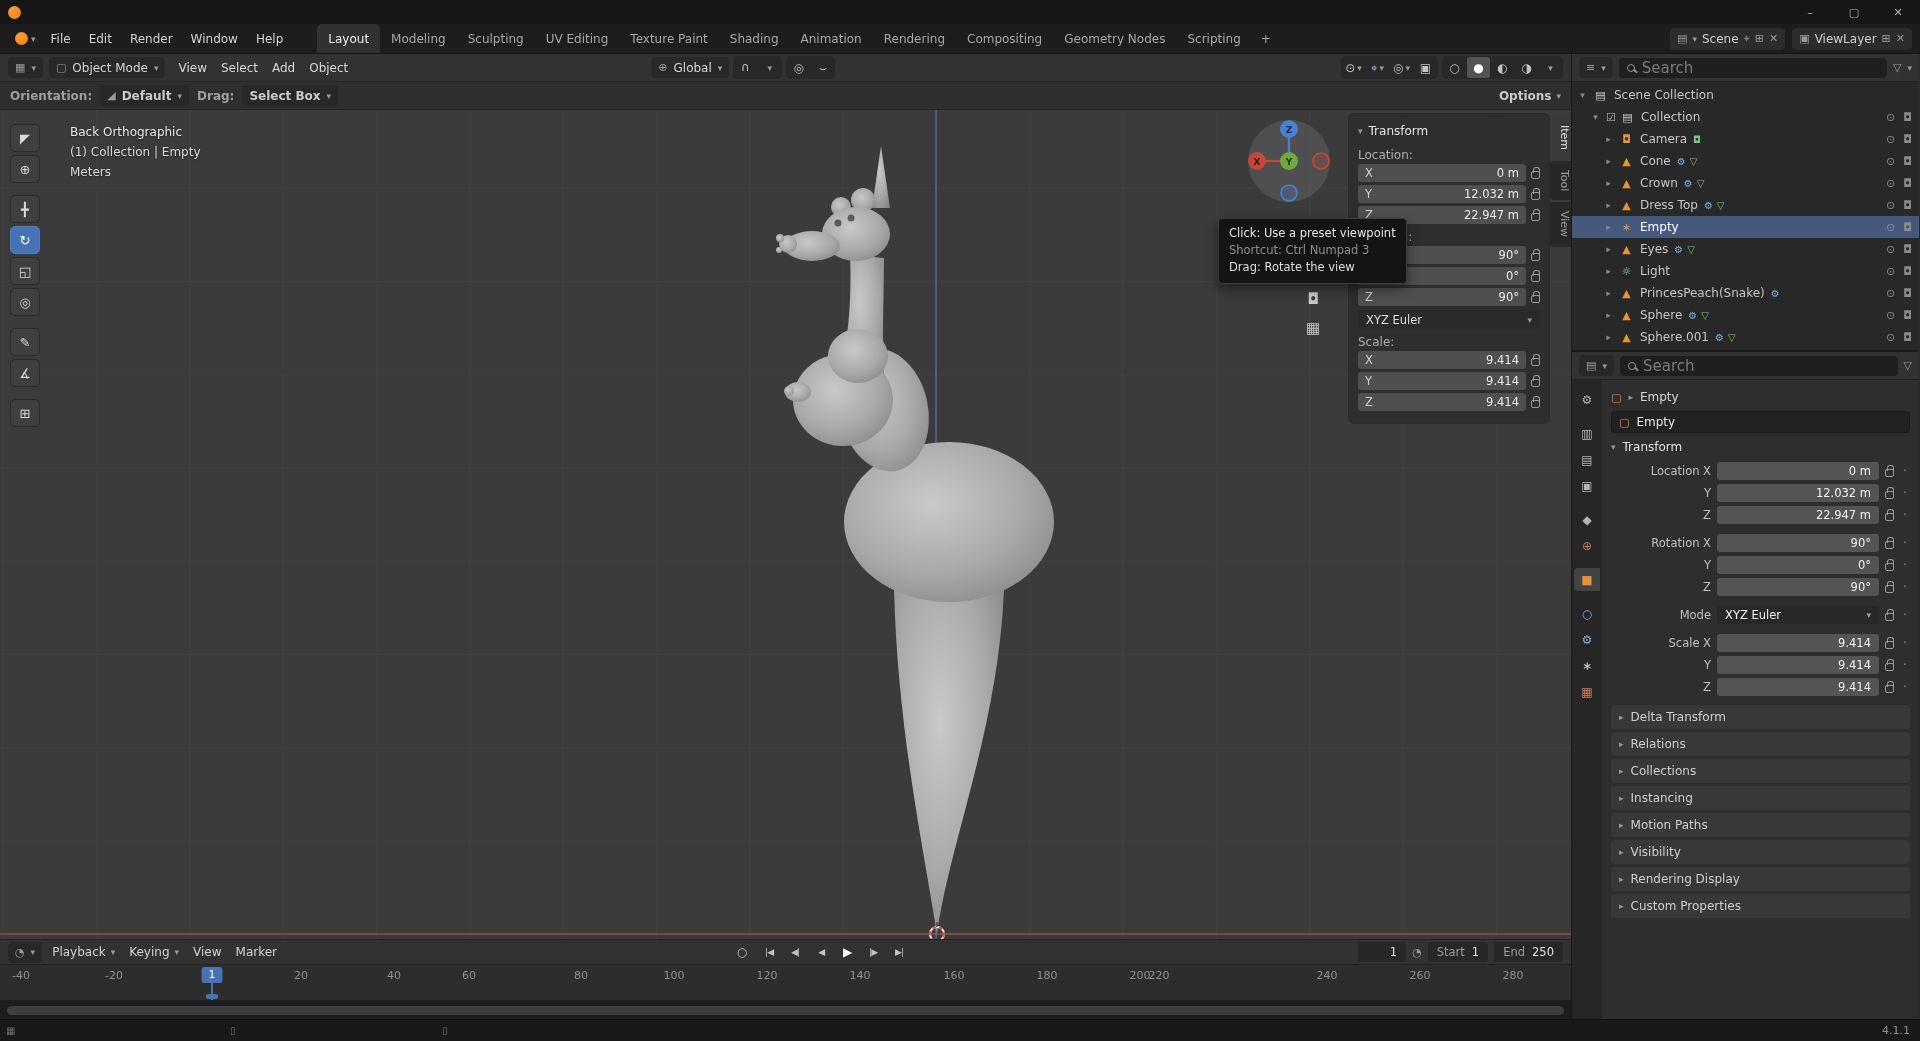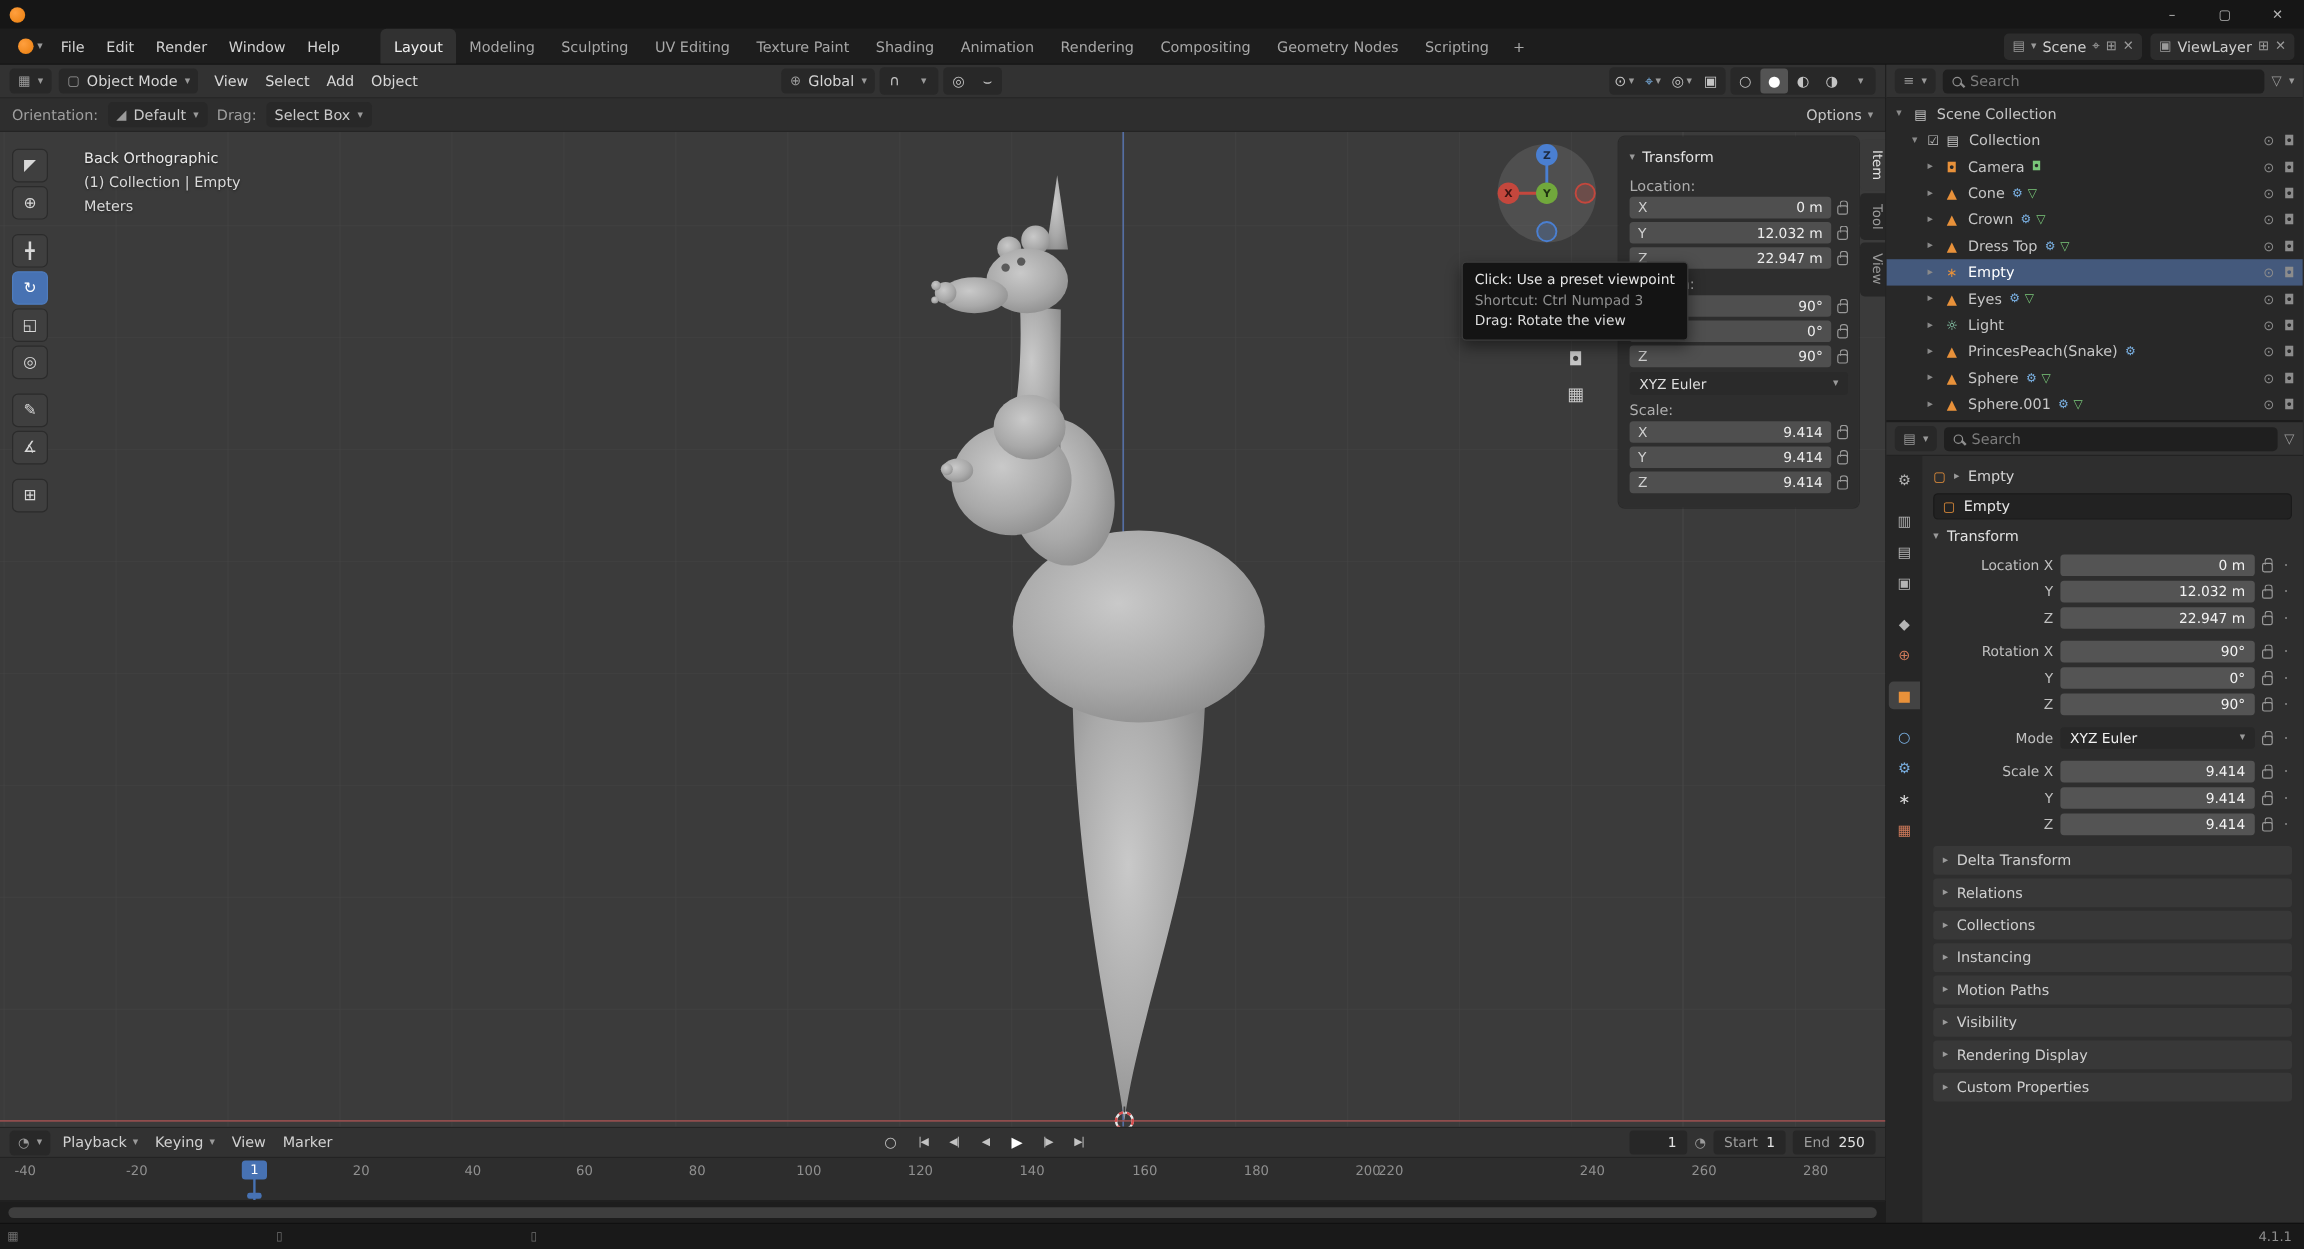--- a/index.html
+++ b/index.html
@@ -34,21 +34,21 @@
   .vp-header { flex:0 0 28px; background:#323232; border-bottom:1px solid #262626; display:flex; align-items:center; gap:6px; padding:0 8px; }
   .dd { background:#282828; border-radius:4px; height:21px; display:flex; align-items:center; gap:6px; padding:0 7px; white-space:nowrap; }
   .vph-menu { padding:3px 7px; color:#d8d8d8; }
   .vph-center { display:flex; align-items:center; gap:4px; margin-left:290px; }
   .vp-right { margin-left:auto; display:flex; align-items:center; gap:4px; }
   .icbtn { min-width:23px; height:21px; display:flex; align-items:center; justify-content:center; gap:2px; border-radius:3px; color:#c4c4c4; padding:0 3px; }
   .icbtn.active { background:#545454; color:#fff; }
   .icbtn.blue { color:#7ab0e2; }
   .seg { display:flex; background:#282828; border-radius:4px; padding:1px; gap:1px; }
 
-  .vp-tools { flex:0 0 28px; background:#2e2e2e; border-bottom:1px solid #242424; display:flex; align-items:center; gap:8px; padding:0 10px; color:#c9c9c9; }
+  .vp-tools { flex:0 0 28px; background:#2e2e2e; border-bottom:1px solid #242424; display:flex; align-items:center; gap:8px; padding:0 10px; color:#c9c9c9;font-weight:bold; }
   .label-dim { color:#9f9f9f; }
   .options-right { margin-left:auto; display:flex; align-items:center; gap:5px; }
 
   
   .viewport { position:relative; flex:1; min-height:0; overflow:hidden; background:#3b3b3b; }
   svg.scene3d { position:absolute; left:0; top:0; }
   .vp-text { position:absolute; left:70px; top:12px; font-size:12px; line-height:20px; color:#dadada; text-shadow:0 1px 2px rgba(0,0,0,.45); }
   .vp-text div { white-space:nowrap; }
   .vp-text div:first-child { color:#e8e8e8; }
 
@@ -94,21 +94,21 @@
   .cf-line { position:absolute; top:15px; bottom:0; width:2px; background:#4772b3; transform:translateX(-50%); }
   .cf-badge { position:absolute; top:2px; transform:translateX(-50%); background:#4772b3; color:#fff; font-size:11px; height:16px; line-height:16px; padding:0 7px; border-radius:3px; }
   .cf-tick { position:absolute; bottom:1px; width:12px; height:5px; border-radius:2px; background:#4772b3; transform:translateX(-50%); }
   .tl-scroll { flex:0 0 18px; background:#1d1d1d; display:flex; align-items:center; padding:0 7px; }
   .tl-scroll-handle { height:9px; flex:1; background:#3e3e3e; border-radius:5px; }
 
   
   .right-col { width:347px; display:flex; flex-direction:column; background:#2e2e2e; }
   .ol-header, .pr-header { flex:0 0 28px; background:#323232; display:flex; align-items:center; gap:6px; padding:0 7px; border-bottom:1px solid #222; }
   .search-pill { flex:1; height:20px; background:#1f1f1f; border-radius:4px; display:flex; align-items:center; gap:7px; padding:0 8px; min-width:0; }
-  .search-pill input { background:none; border:none; outline:none; color:#cfcfcf; font:inherit; font-size:12px; width:100%; }
+  .search-pill input { background:none; border:none; outline:none; color:#cfcfcf; font:inherit; font-size:15px; width:100%; }
   .search-pill input::placeholder { color:#7c7c7c; }
   .magnifier { width:8px; height:8px; border:1.4px solid #8f8f8f; border-radius:50%; position:relative; flex:0 0 auto; }
   .magnifier::after { content:""; position:absolute; width:5px; height:1.6px; background:#8f8f8f; transform:rotate(45deg); right:-4px; bottom:-1px; }
 
   .outliner { flex:0 0 298px; display:flex; flex-direction:column; border-bottom:2px solid #1c1c1c; }
   .ol-rows { flex:1; background:#282828; padding:2px 0; overflow:hidden; }
   .ol-row { height:22px; display:flex; align-items:center; gap:4px; padding-right:7px; color:#c6c6c6; }
   .ol-row.selected { background:#44597c; }
   .ol-row.selected .ol-label { color:#ffffff; }
   .ol-exp { width:13px; color:#8a8a8a; font-size:9px; text-align:center; flex:0 0 auto; }
@@ -523,21 +523,21 @@
             </div>
           </div>
         </div>
         <div class="tl-ruler">
           <div>
 
           <span class="ruler-num" style="left: 21px;">-40</span>
               <span class="ruler-num" style="left: 114px;">-20</span>
               <span class="ruler-num" style="left: 301px;">20</span>
               <span class="ruler-num" style="left: 394px; text-align: center;">40</span>
-              <span class="ruler-num" style="left: 487px;">60</span>
+              <span class="ruler-num" style="left: 469px;">60</span>
               <span class="ruler-num" style="left: 581px;">80</span>
               <span class="ruler-num" style="left: 674px;">100</span>
               <span class="ruler-num" style="left: 767px;">120</span>
               <span class="ruler-num" style="left: 860px;">140</span>
               <span class="ruler-num" style="left: 954px;">160</span>
               <span class="ruler-num" style="left: 1047px;">180</span>
               <span class="ruler-num" style="left: 1140px;">200</span>
               <span class="ruler-num" style="left: 1159px;">220</span>
               <span class="ruler-num" style="left: 1327px;">240</span>
               <span class="ruler-num" style="left: 1420px;">260</span>

